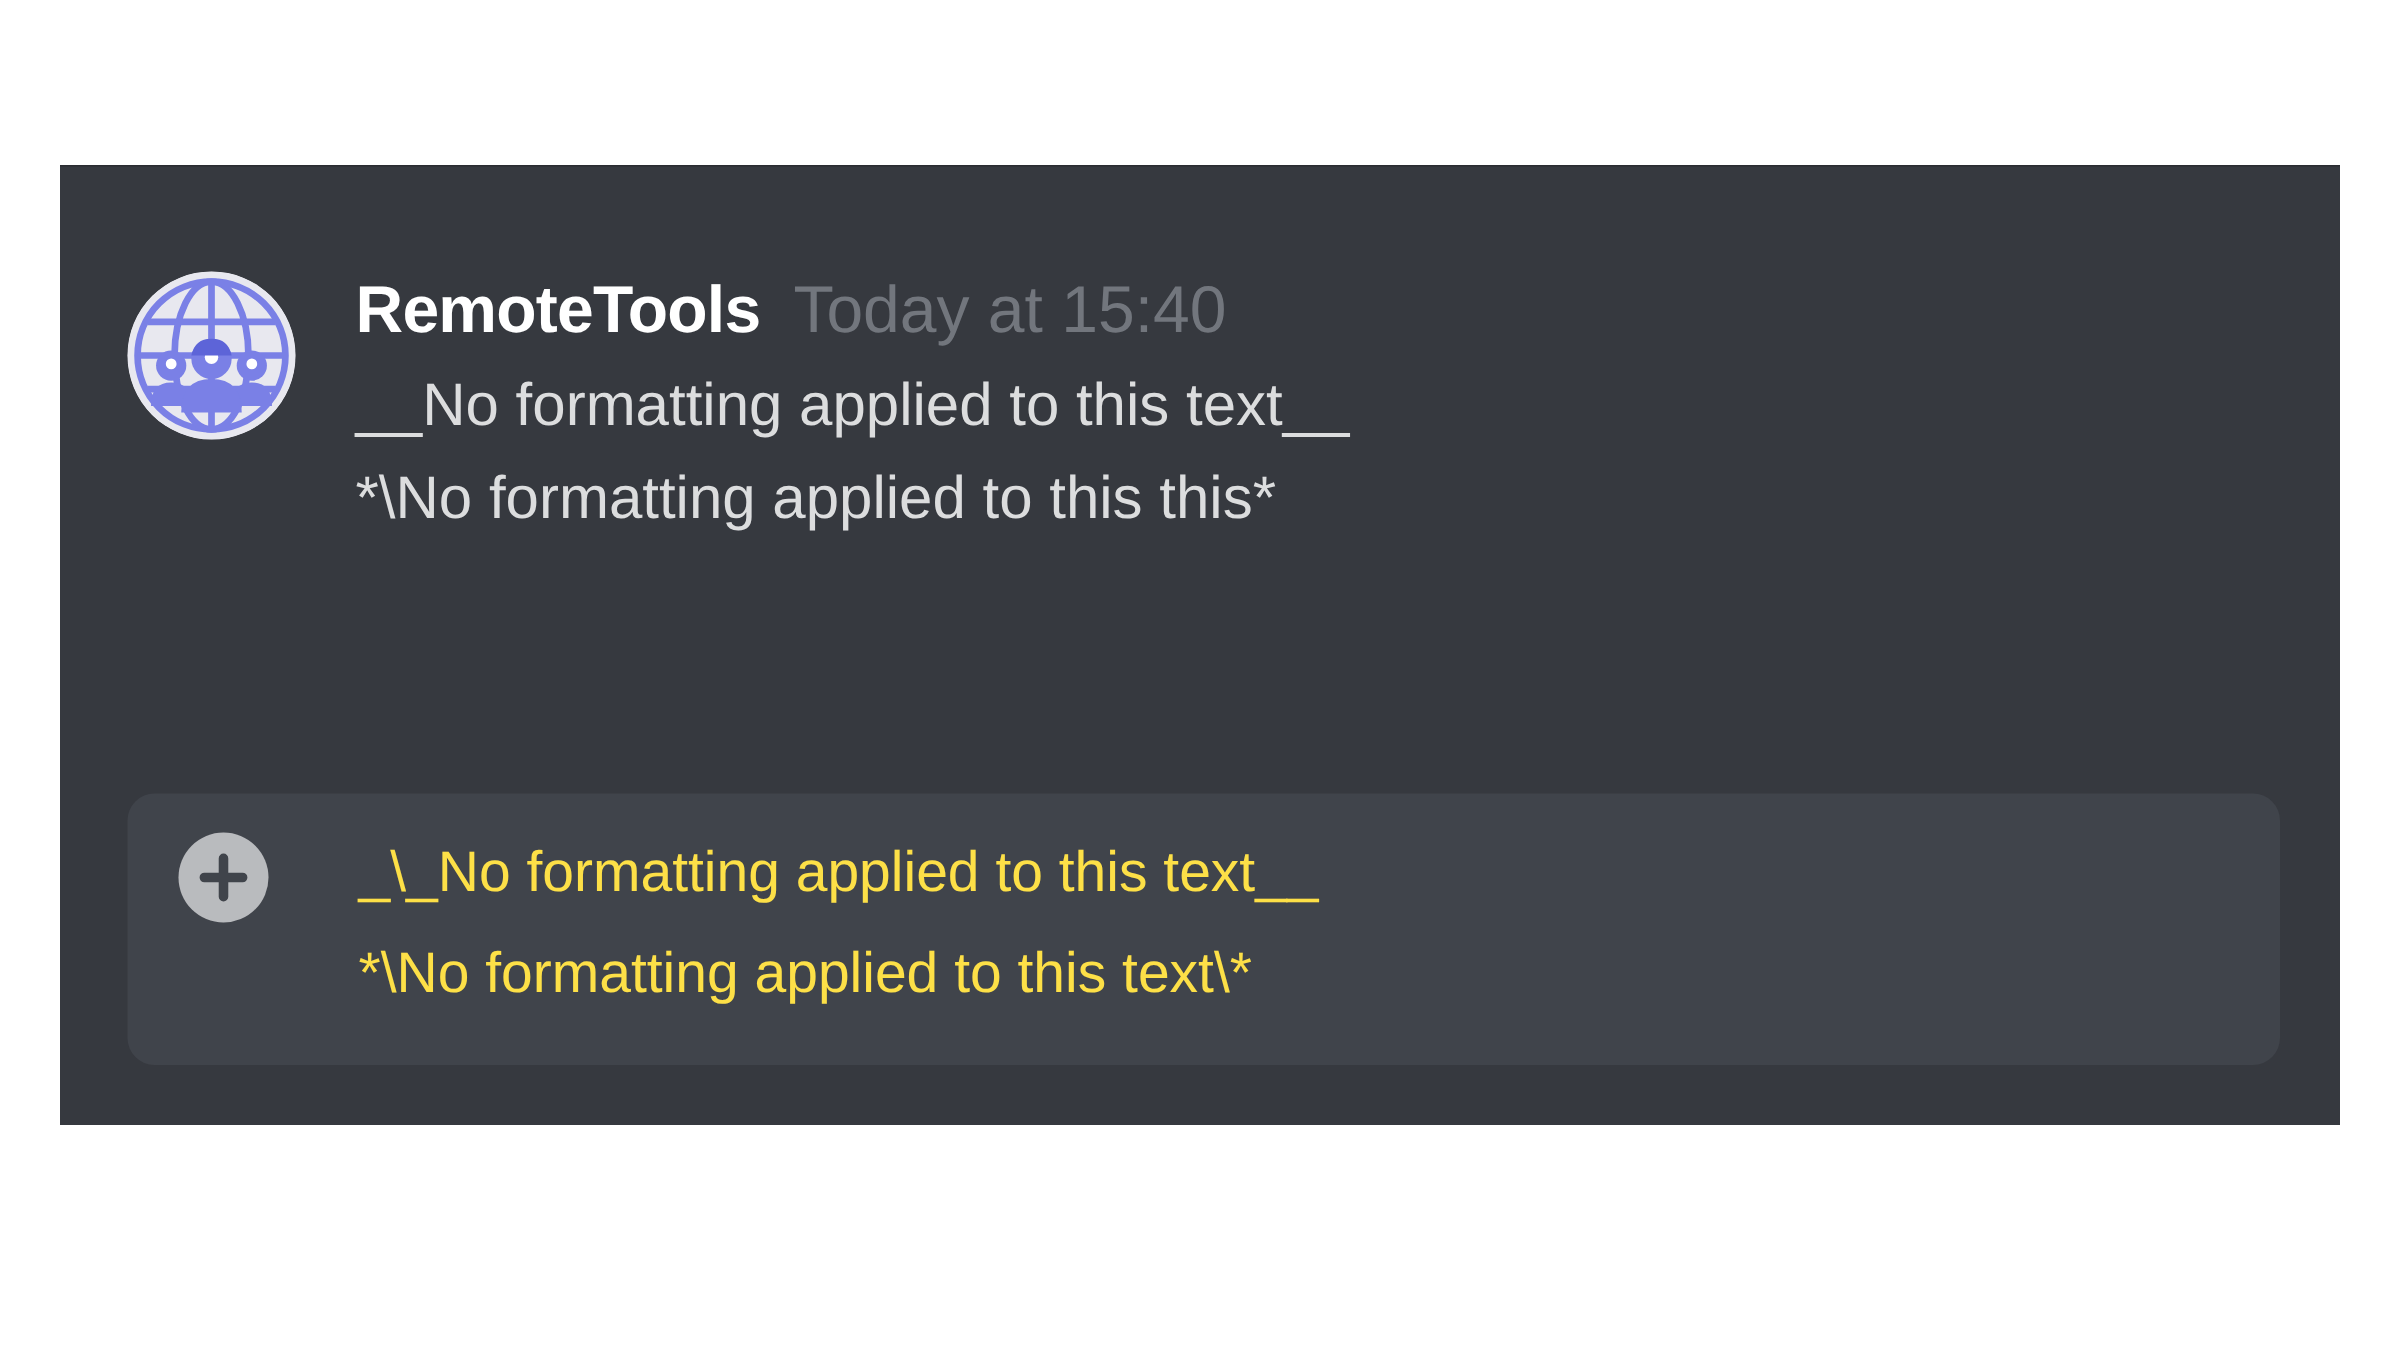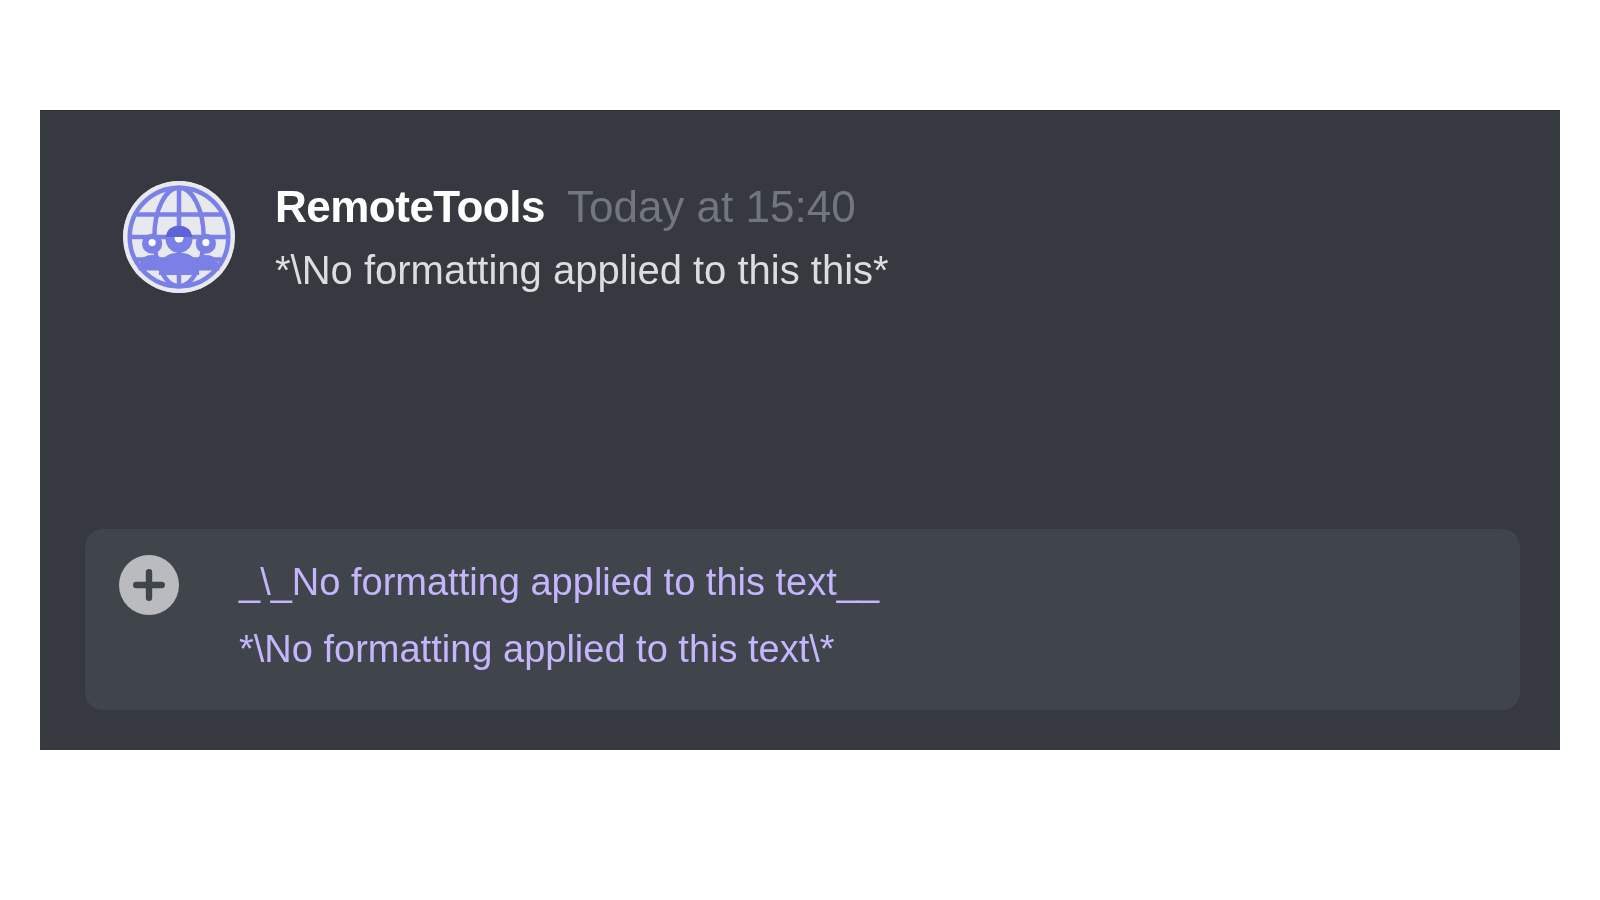--- a/index.html
+++ b/index.html
@@ -28,21 +28,20 @@
       height: 640px;
       position: relative;
       display: flex;
       flex-direction: column;
       overflow: hidden;
     }
     .message-row {
       display: flex;
       padding: 70px 30px 0 45px;
       gap: 40px;
-      margin-left: 38px;
     }
     .avatar {
       width: 112px;
       height: 112px;
       border-radius: 50%;
       background: #e7e7ec;
       flex-shrink: 0;
       display: flex;
       align-items: center;
       justify-content: center;
@@ -103,21 +102,21 @@
       justify-content: center;
       flex-shrink: 0;
       margin-top: 6px;
     }
     .plus-button svg {
       width: 34px;
       height: 34px;
     }
     .input-text {
       flex: 1;
-      color: #c4b5fd;
+      color: #fde047;
       font-size: 38px;
       line-height: 1.75;
       font-weight: 400;
     }
   </style>
 </head>
 <body>
 
 <div class="outer-wrapper">
   <div class="discord-panel">
@@ -145,20 +144,21 @@
           <path d="M32 84 Q32 64 50 64 Q68 64 68 84 Z" fill="#7a80e6"></path>
           <circle cx="50" cy="51" r="4" fill="#ffffff"></circle>
           <path d="M38 50 Q40 40 50 40 Q60 40 62 50" fill="#5d64d8"></path>
         </svg>
       </div>
       <div class="message-content">
         <div class="header-line">
           <span class="username">RemoteTools</span>
           <span class="timestamp">Today at 15:40</span>
         </div>
+        <div class="msg-text">__No formatting applied to this text__</div>
         <div class="msg-text">*\No formatting applied to this this*</div>
       </div>
     </div>
 
     <div class="input-container">
       <div class="input-box">
         <div class="plus-button">
           <svg viewBox="0 0 24 24">
             <path d="M12 3 V21 M3 12 H21" stroke="#40444b" stroke-width="4.5" stroke-linecap="round"></path>
           </svg>

